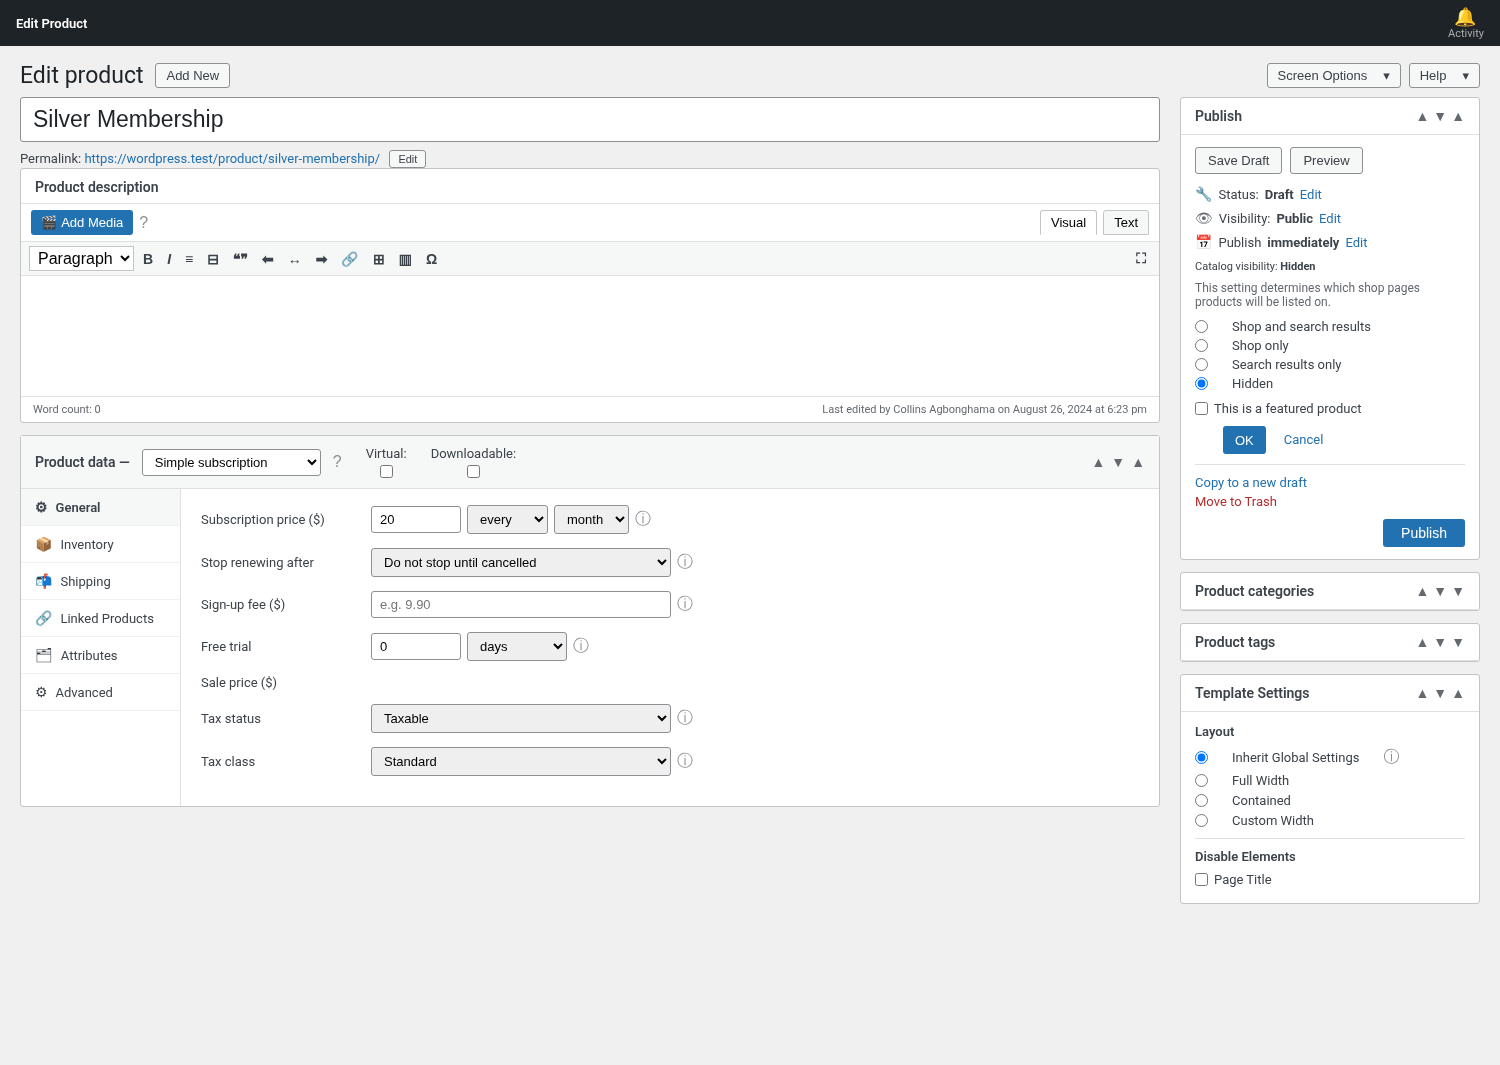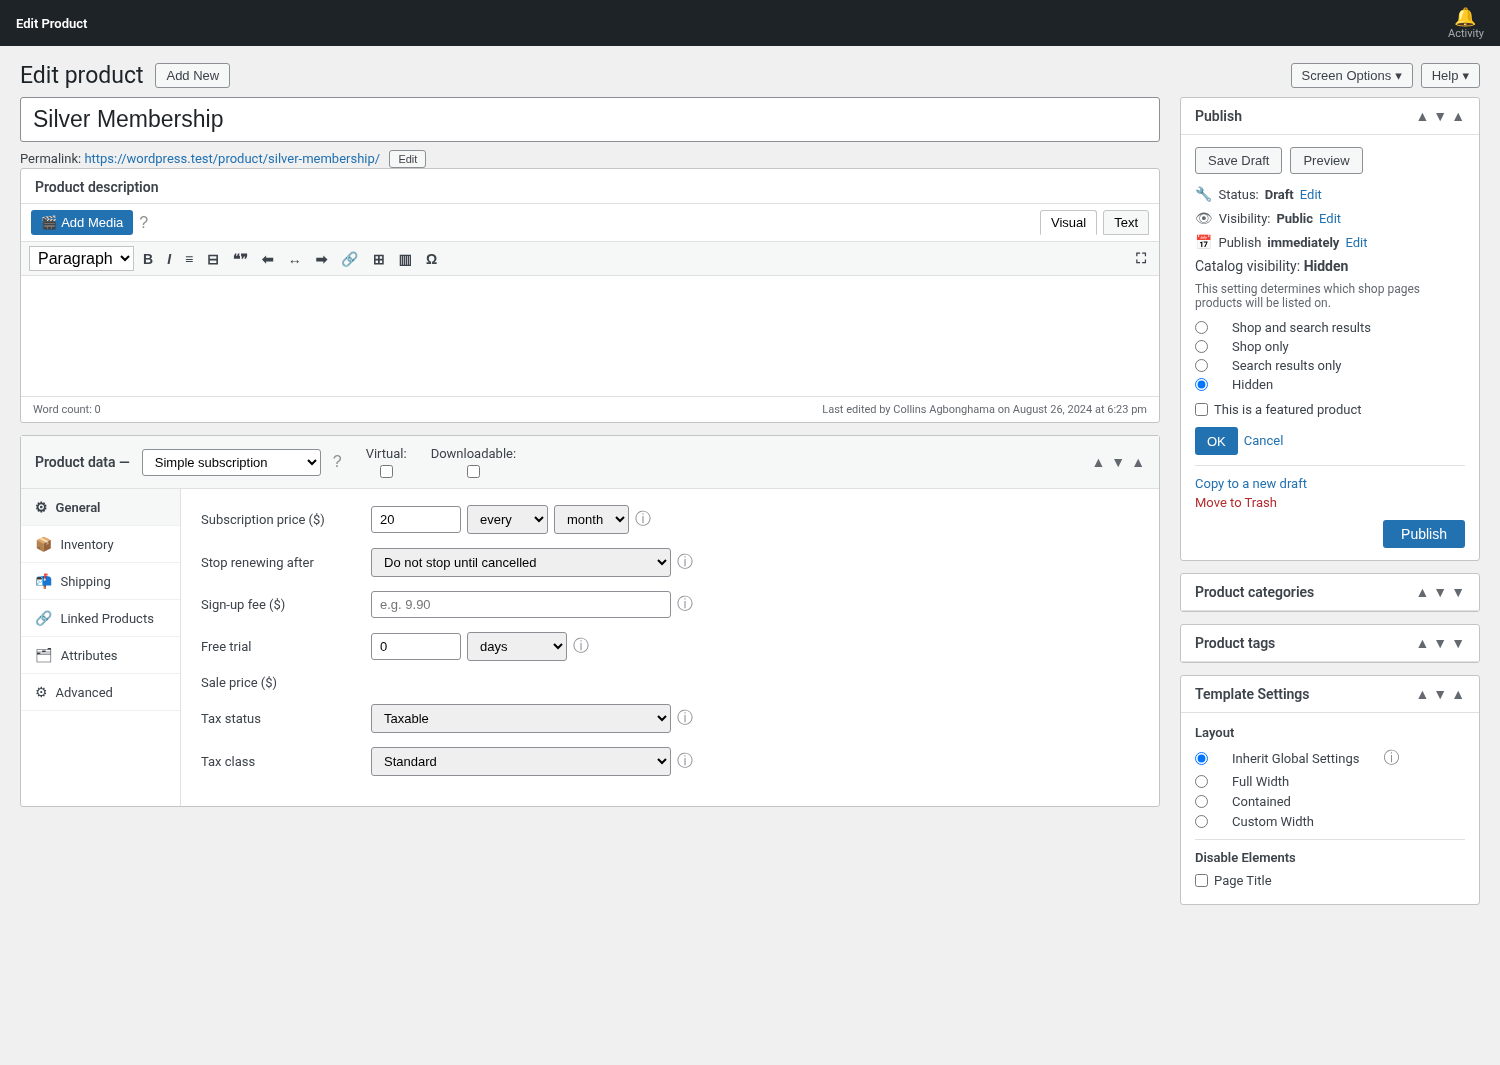--- a/index.html
+++ b/index.html
@@ -45,21 +45,21 @@
     }
     .header-right { display: flex; align-items: center; gap: 8px; }
     .screen-options-btn, .help-btn {
       background: #f6f7f7;
       border: 1px solid #8c8f94;
       color: #3c434a;
       padding: 4px 10px;
       font-size: 13px;
       cursor: pointer;
       border-radius: 3px;
-      display: flex; align-items: center; gap: 4px;
+      display: flex; align-items: center; gap: 16px;
     }
 
     
     .main-layout {
       display: flex;
       gap: 0;
       padding: 0 20px 20px 20px;
     }
     .content-area { flex: 1; min-width: 0; }
     .sidebar { width: 300px; margin-left: 20px; flex-shrink: 0; }
@@ -349,32 +349,32 @@
       display: flex;
       align-items: center;
       gap: 6px;
       margin-bottom: 8px;
       font-size: 13px;
     }
     .meta-icon { font-size: 14px; color: #646970; }
     .meta-link { color: #2271b1; text-decoration: none; cursor: pointer; }
     .visibility-text { font-weight: 700; }
 
-    .catalog-visibility-title { font-size: 14px; margin-bottom: 2px; }
+    .catalog-visibility-title { font-size: 11px; margin-bottom: 2px; }
     .catalog-desc { font-size: 12px; color: #646970; margin-bottom: 10px; }
     .radio-group { margin-bottom: 10px; }
     .radio-item {
       display: flex;
       align-items: center;
       gap: 24px;
       margin-bottom: 4px;
       font-size: 13px;
     }
     .featured-check { display: flex; align-items: center; gap: 6px; font-size: 13px; margin-bottom: 10px; }
-    .ok-cancel-row { display: flex; gap: 6px; margin-bottom: 10px; }
+    .ok-cancel-row { display: flex; gap: 18px; margin-bottom: 10px; margin-left: 28px; }
     .ok-btn {
       background: #2271b1;
       color: #fff;
       border: none;
       padding: 4px 12px;
       font-size: 13px;
       cursor: pointer;
       border-radius: 3px;
     }
     .cancel-link { color: #2271b1; text-decoration: none; font-size: 13px; cursor: pointer; line-height: 28px; }

